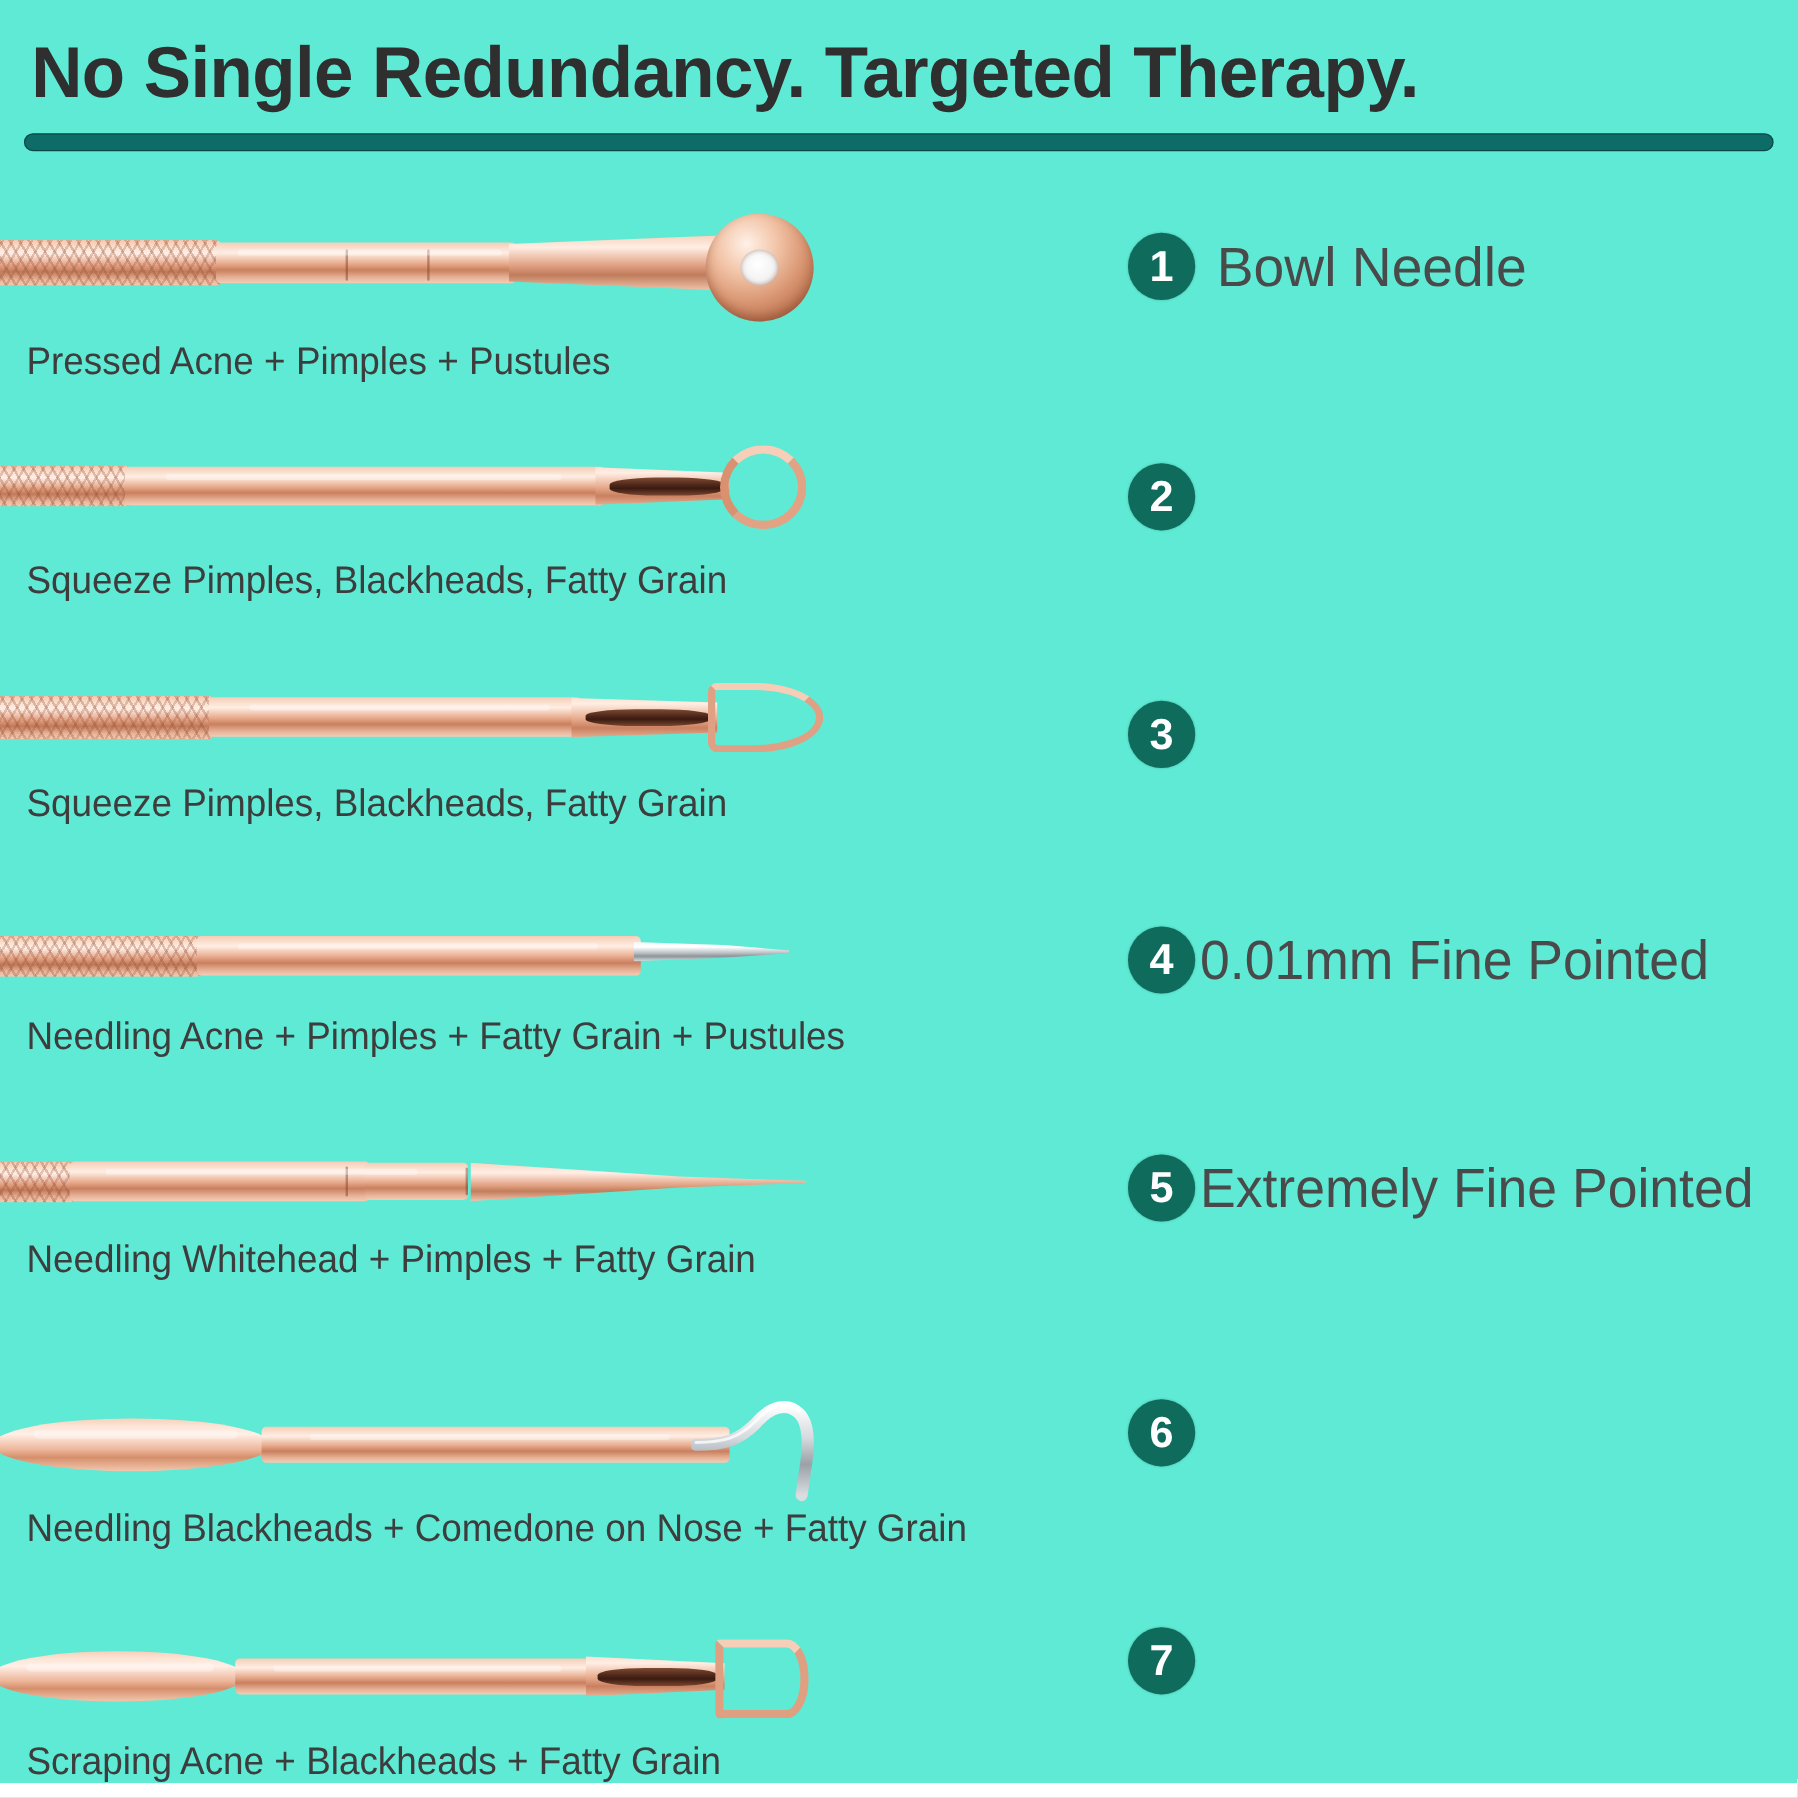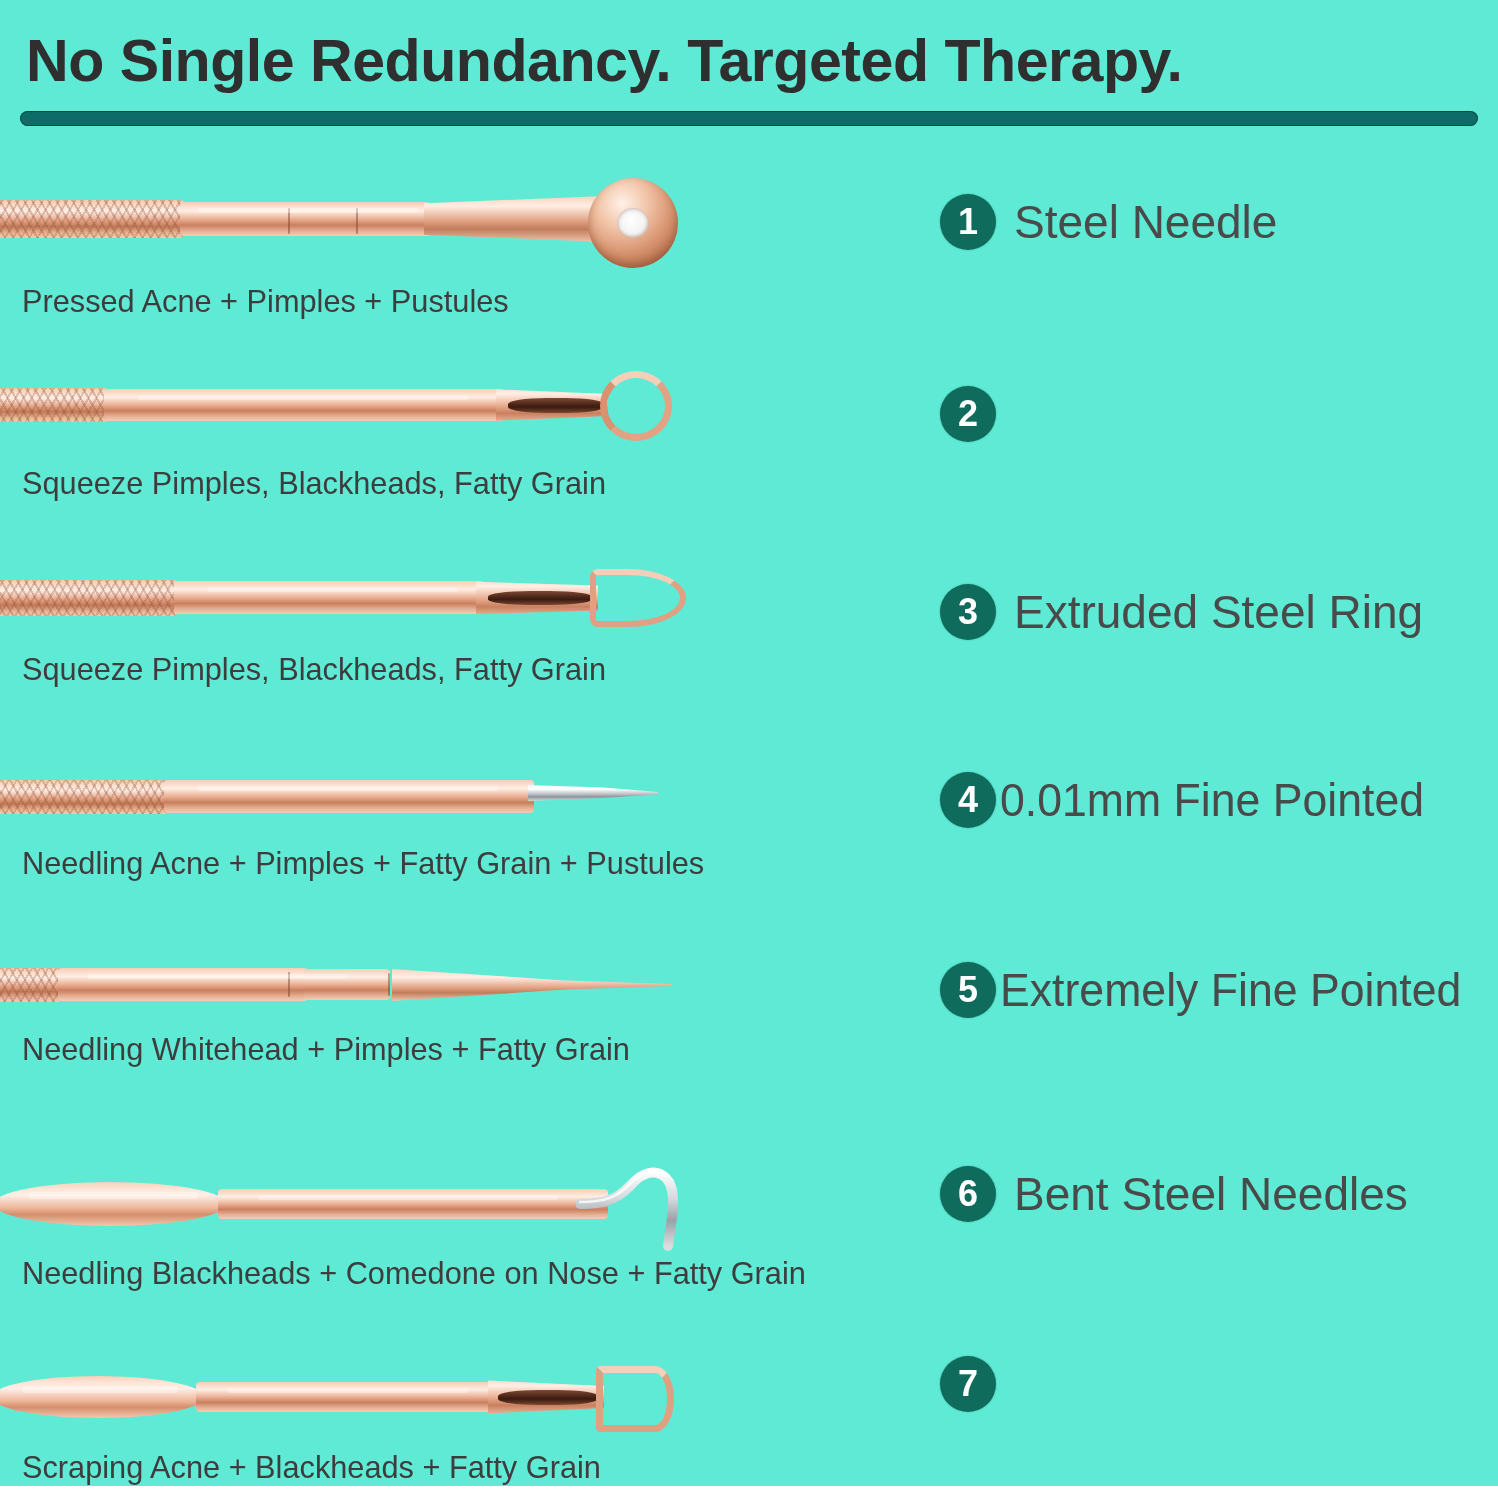--- a/index.html
+++ b/index.html
@@ -334,44 +334,42 @@
       <div class="dark-core" style="left:510px; top:50px; width:100px; height:15px;"></div>
       <div class="highlight" style="left:240px; top:48px; width:240px; height:5px; opacity:.6;"></div>
 
       <div class="ring-tri" style="left:608px; top:26px; width:78px; height:66px;"></div>
     </div>
     <div class="caption" style="top:108px;">Scraping Acne + Blackheads + Fatty Grain</div>
   </div>
 
   <div class="legend-item" style="left:940px; top:194px;">
     <div class="badge">1</div>
-    <div class="legend-label gap-wide">Steel Needle</div>
+    <div class="legend-label gap-wide">Bowl Needle</div>
   </div>
 
   <div class="legend-item" style="left:940px; top:386px;">
     <div class="badge">2</div>
   </div>
 
   <div class="legend-item" style="left:940px; top:584px;">
     <div class="badge">3</div>
-    <div class="legend-label gap-wide">Extruded Steel Ring</div>
   </div>
 
   <div class="legend-item" style="left:940px; top:772px;">
     <div class="badge">4</div>
     <div class="legend-label gap-tight squeeze">0.01mm Fine Pointed</div>
   </div>
 
   <div class="legend-item" style="left:940px; top:962px;">
     <div class="badge">5</div>
     <div class="legend-label gap-tight squeeze">Extremely Fine Pointed</div>
   </div>
 
   <div class="legend-item" style="left:940px; top:1166px;">
     <div class="badge">6</div>
-    <div class="legend-label gap-wide">Bent Steel Needles</div>
   </div>
 
   <div class="legend-item" style="left:940px; top:1356px;">
     <div class="badge">7</div>
   </div>
 
 </div>
 
 </body></html>

